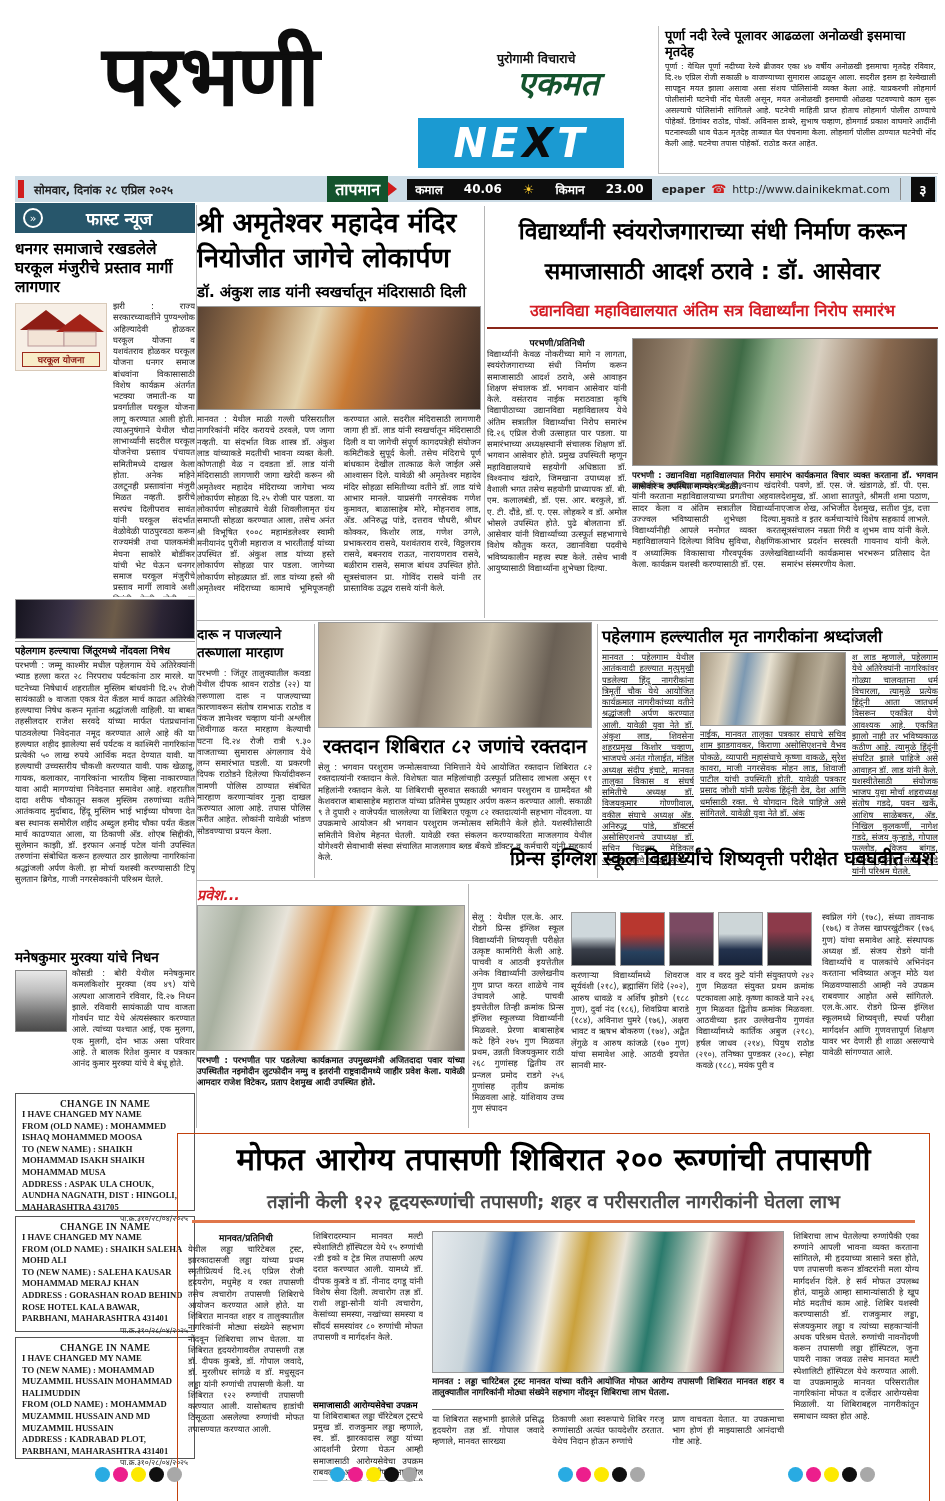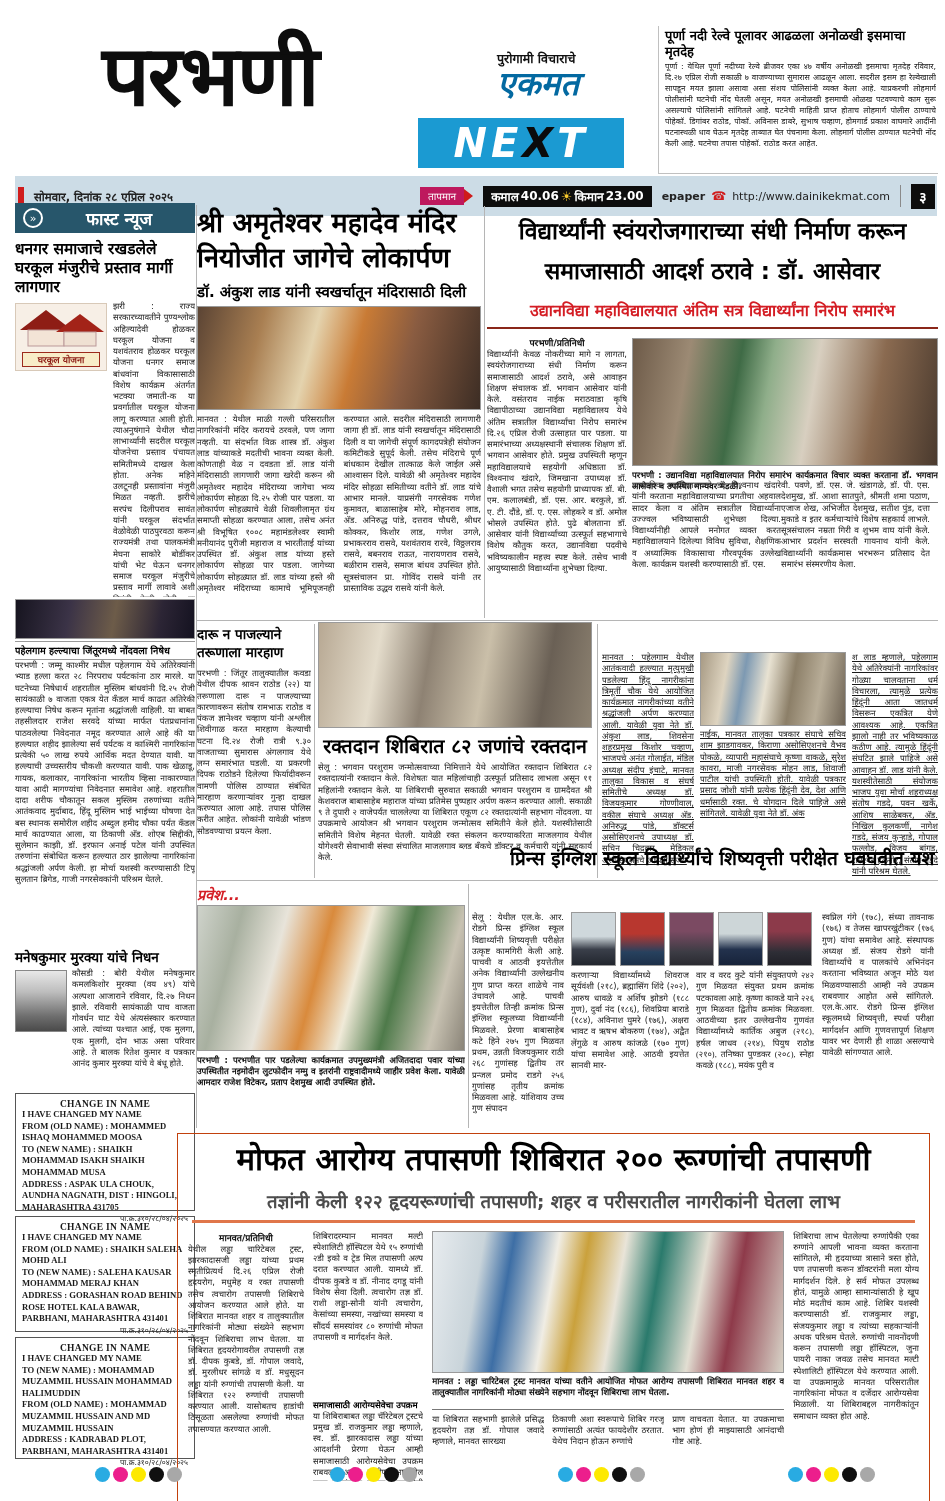--- a/index.html
+++ b/index.html
@@ -16,25 +16,25 @@
   .dateline { font-size:9px; font-weight:bold; text-align:center; color:#111; }
   .vrule { position:absolute; width:1px; background:#b5b5b5; }
   .hrule { position:absolute; height:1px; background:#b5b5b5; }
   .photo { overflow:hidden; border:1px solid #9a9a9a; }
   
   .masthead-title { font-size:84px; font-weight:bold; letter-spacing:-2px; color:#0d0d0d; line-height:1.1; }
   .next-box { background:#1b9ad2; color:#fff; font-style:italic; font-weight:bold; font-size:40px;
     display:flex; align-items:center; justify-content:center; letter-spacing:4px; }
   .next-x { color:#0b0b0b; }
   .brand-tag { font-size:12.5px; font-weight:bold; color:#111; }
-  .brand-name { font-size:33px; font-weight:bold; font-style:italic; color:#0369a1; line-height:1; }
+  .brand-name { font-size:33px; font-weight:bold; font-style:italic; color:#14532d; line-height:1;margin-left:20px; }
   
   .info-bar { background:#ccdce6; display:flex; align-items:center; font-size:11px; }
-  .temp-chip { background:#be185d; color:#fff; font-weight:normal; padding:2px 8px; font-size:10px; }
-  .temp-black { background:#0d0d0d; color:#fff; font-weight:bold; display:flex; align-items:center; gap:2px; padding:2px 8px; font-size:12px; }
+  .temp-chip { background:#14532d; color:#fff; font-weight:bold; padding:2px 8px; font-size:16px; }
+  .temp-black { background:#0d0d0d; color:#fff; font-weight:bold; display:flex; align-items:center; gap:21px; padding:2px 8px; font-size:12px; }
   .pageno-box { background:#0d0d0d; color:#fff; font-weight:bold; width:24px; height:25px; display:flex; align-items:center; justify-content:center; font-size:14px; }
   
   .fastnews { background:#27566b; color:#fff; display:flex; align-items:center; gap:8px; padding:0 8px; }
   .fn-circle { width:20px; height:20px; border-radius:50%; border:2px solid #fff; display:flex; align-items:center; justify-content:center; font-size:11px; color:#fff; }
   .fn-label { font-size:17px; font-weight:bold; flex:1; text-align:center; }
   
   .change-box { border:1.5px solid #555; padding:5px 6px 3px 6px; font-family:"Liberation Serif", serif; }
   .cn-title { text-align:center; font-weight:bold; font-size:9.5px; letter-spacing:.3px; }
   .cn-line { font-weight:bold; font-size:8.6px; line-height:1.35; }
   .cn-ref { text-align:right; font-size:7.6px; font-family:"DejaVu Sans", sans-serif; color:#222; }
@@ -61,21 +61,21 @@
       <span>E</span>
       <span class="next-x">X</span>
       <span>T</span>
   </div>
 
   <div class="abs" style="left:658px; top:26px; width:280px; height:148px; border-left:1px solid #c0c0c0; border-bottom:1px solid #c0c0c0; padding:2px 2px 0 6px; overflow:hidden;">
     <div class="hl" style="font-size:13px; line-height:1.2; margin-bottom:3px;">पूर्णा नदी रेल्वे पूलावर आढळला अनोळखी इसमाचा मृतदेह</div>
     <div class="body-sm" style="font-size:7.9px; line-height:1.38;">पूर्णा : येथिल पूर्णा नदीच्या रेल्वे ब्रीजवर एका ४७ वर्षीय अनोळखी इसमाचा मृतदेह रविवार, दि.२७ एप्रिल रोजी सकाळी ७ वाजण्याच्या सुमारास आढळून आला. सदरील इसम हा रेल्वेखाली सापडून मयत झाला असावा असा संशय पोलिसांनी व्यक्त केला आहे. याप्रकरणी लोहमार्ग पोलीसांनी घटनेची नोंद घेतली असून, मयत अनोळखी इसमाची ओळख पटवण्याचे काम सुरू असल्याचे पोलिसांनी सांगितले आहे. घटनेची माहिती प्राप्त होताच लोहमार्ग पोलीस ठाण्याचे पोहेकॉ. डिगांबर राठोड, पोकॉ. अविनास डाबरे, सुभाष चव्हाण, होमगार्ड प्रकाश वाघमारे आदींनी घटनास्थळी धाव घेऊन मृतदेह ताब्यात घेत पंचनामा केला. लोहमार्ग पोलीस ठाण्यात घटनेची नोंद केली आहे. घटनेचा तपास पोहेकॉ. राठोड करत आहेत.</div>
   </div>
 
-  <div class="abs info-bar" style="left:15px; top:176px; width:922px; height:40px; gap:10px; padding-right:2px;">
+  <div class="abs info-bar" style="left:15px; top:176px; width:922px; height:26px; gap:10px; padding-right:2px;">
     <span style="width:6px; height:18px; background:#d01d1d; margin-left:3px;"></span>
     <span style="font-weight:bold; color:#222; font-size:11.5px;">सोमवार, दिनांक २८ एप्रिल २०२५</span>
     <span style="flex:1;"></span>
     <span class="temp-chip">तापमान</span>
     <span style="width:0; height:0; border-top:7px solid transparent; border-bottom:7px solid transparent; border-left:9px solid #cf1b1b; margin-left:-10px;"></span>
     <span class="temp-black">
       <span>कमाल</span>
       <span>40.06</span>
       <span style="color:#f8c92c; font-size:13px;">☀</span>
       <span>किमान</span>
@@ -161,20 +161,21 @@
     <div class="body-sm" style="width:149px; height:112px;">वी. पवणे, डॉ. एस. जे. खंडागळे, डॉ. पी. एस. देशमुख, डॉ. आशा सातपुते, श्रीमती शमा पठाण, एजाज शेख, अभिजीत देशमुख, सतीश पुंड, दत्ता मुकाडे व इतर कर्मचाऱ्यांचे विशेष सहकार्य लाभले. सूत्रसंचालन नम्रता गिरी व शुभम वाघ यांनी केले. आभार प्रदर्शन सरस्वती गायनाथ यांनी केले. विद्यार्थ्यांनी कार्यक्रमास भरभरून प्रतिसाद देत समारंभ संस्मरणीय केला.</div>
   </div>
 
   <div class="abs hl" style="left:197px; top:626px; width:114px; height:38px; font-size:13.5px; line-height:1.3;">दारू न पाजल्याने तरूणाला मारहाण</div>
   <div class="abs body-sm" style="left:197px; top:668px; width:114px; height:210px;">परभणी : जिंतूर तालुक्यातील कवडा येथील दीपक श्रावन राठोड (२२) या तरूणाला दारू न पाजल्याच्या कारणावरून संतोष रामभाऊ राठोड व पंकज ज्ञानेश्वर चव्हाण यांनी अश्लील शिवीगाळ करत मारहाण केल्याची घटना दि.२४ रोजी रात्री ९.३० वाजताच्या सुमारास अंगलगाव येथे लग्न समारंभात घडली. या प्रकरणी दिपक राठोडने दिलेल्या फिर्यादीवरून वामणी पोलिस ठाण्यात संबंधित मारहाण करणाऱ्यांवर गुन्हा दाखल करण्यात आला आहे. तपास पोलिस करीत आहेत. लोकांनी यावेळी भांडण सोडवण्याचा प्रयत्न केला.</div>
 
   <div class="abs photo" style="left:318px; top:622px; width:274px; height:106px; background:linear-gradient(100deg,#b7a893,#e4dccb 22%,#8e8273 40%,#cabfa9 60%,#6a6055 82%,#8d8271);"></div>
   <div class="abs hl" style="left:318px; top:732px; width:274px; font-size:19.5px; text-align:center;">रक्तदान शिबिरात ८२ जणांचे रक्तदान</div>
   <div class="abs body-sm" style="left:318px; top:762px; width:274px; height:116px;">सेलू : भगवान परशुराम जन्मोत्सवाच्या निमित्ताने येथे आयोजित रक्तदान शिबिरात ८२ रक्तदात्यांनी रक्तदान केले. विशेषतः यात महिलांचाही उत्स्फूर्त प्रतिसाद लाभला असून ११ महिलांनी रक्तदान केले. या शिबिराची सुरुवात सकाळी भगवान परशुराम व ग्रामदैवत श्री केशवराज बाबासाहेब महाराज यांच्या प्रतिमेस पुष्पहार अर्पण करून करण्यात आली. सकाळी ९ ते दुपारी २ वाजेपर्यंत चाललेल्या या शिबिरात एकूण ८२ रक्तदात्यांनी सहभाग नोंदवला. या उपक्रमाचे आयोजन श्री भगवान परशुराम जन्मोत्सव समितीने केले होते. यशस्वीतेसाठी समितीने विशेष मेहनत घेतली. यावेळी रक्त संकलन करण्याकरिता माजलगाव येथील योगेश्वरी सेवाभावी संस्था संचालित माजलगाव ब्लड बँकचे डॉक्टर व कर्मचारी यांनी सहकार्य केले.</div>
 
+  <div class="abs hl" style="left:602px; top:624px; width:336px; font-size:16.5px; border-bottom:1.5px solid #333; padding-bottom:3px;">पहेलगाम हल्ल्यातील मृत नागरीकांना श्रध्दांजली</div>
   <div class="abs" style="left:602px; top:652px; width:336px; height:226px; display:flex; gap:6px;text-decoration:underline;">
     <div class="body-sm" style="width:92px; height:226px;">मानवत : पहेलगाम येथील आतंकवादी हल्ल्यात मृत्युमुखी पडलेल्या हिंदू नागरीकांना त्रिमूर्ती चौक येथे आयोजित कार्यक्रमात नागरीकांच्या वतीने श्रद्धांजली अर्पण करण्यात आली. यावेळी युवा नेते डॉ. अंकुश लाड, शिवसेना शहरप्रमुख किशोर चव्हाण, भाजपचे अनंत गोलाईत, मंडिल अध्यक्ष संदीप इंचाटे, मानवत तालुका विकास व संघर्ष समितीचे अध्यक्ष डॉ. विजयकुमार गोण्णीवाल, वकील संघाचे अध्यक्ष अ‍ॅड. अनिरुद्ध पांडे, डॉक्टर्स असोसिएशनचे उपाध्यक्ष डॉ. सचिन चिद्रवार, मेडिकल असोसिएशनचे अध्यक्ष संजय</div>
     <div style="width:146px;">
       <div class="photo" style="width:146px; height:74px; background:linear-gradient(100deg,#a79a84,#ded4c0 18%,#7d99b2 30%,#e8e2d2 45%,#8c7f68 62%,#b8ad98 80%,#6e6354);"></div>
       <div class="body-sm" style="height:148px; margin-top:3px;">नाईक, मानवत तालुका पत्रकार संघाचे सचिव शाम झाडगावकर, किराणा असोसिएशनचे वैभव पोकळे, व्यापारी महासंघाचे कृष्णा वाकळे, सुरेश कावरा, माजी नगरसेवक मोहन लाड, शिवाजी पाटील यांची उपस्थिती होती. यावेळी पत्रकार प्रसाद जोशी यांनी प्रत्येक हिंदूंनी देव, देश आणि धर्मासाठी रक्त. चे योगदान दिले पाहिजे असे सांगितले. यावेळी युवा नेते डॉ. अंक</div>
     </div>
     <div class="body-sm" style="width:86px; height:226px;">श लाड म्हणाले, पहेलगाम येथे अतिरेक्यांनी नागरिकांवर गोळ्या चालवताना धर्म विचारला, त्यामुळे प्रत्येक हिंदूंनी आता जातधर्म विसरून एकत्रित येणे आवश्यक आहे. एकत्रित झालो नाही तर भविष्यकाळ कठीण आहे. त्यामुळे हिंदूंनी संघटित झाले पाहिजे असे आवाहन डॉ. लाड यांनी केले. यशस्वीतेसाठी संयोजक भाजप युवा मोर्चा शहराध्यक्ष संतोष गडदे, पवन खर्के, आशिष साळेबकर, अ‍ॅड. निखिल कुलकर्णी, नागेश गडदे, संजय कुऱ्हाडे, गोपाल फल्लोड, विजय बांगड, रामेश्वर हळनोर, संतोष गडदे यांनी परिश्रम घेतले.</div>
   </div>
 
   <div class="abs hl" style="left:197px; top:884px; font-size:14.5px; font-style:italic; color:#d41d24;">प्रवेश...</div>

